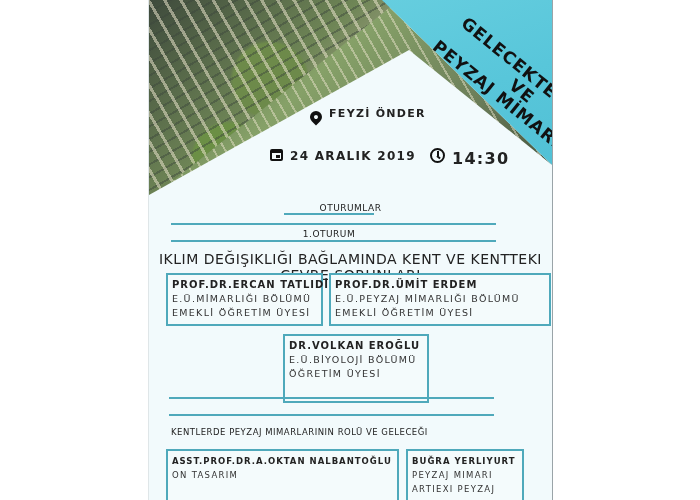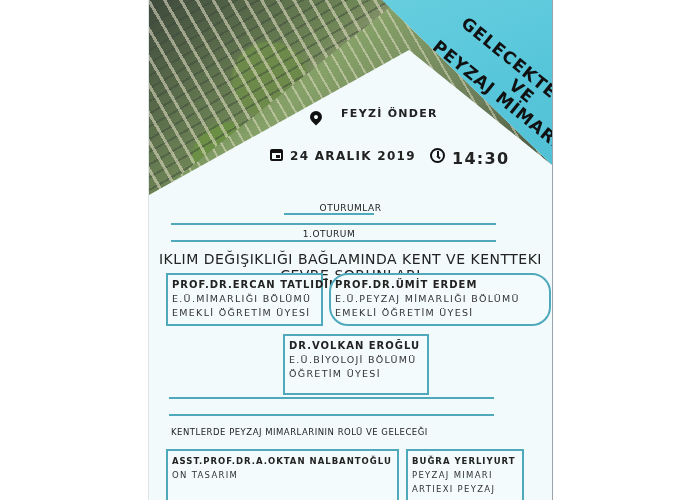--- a/index.html
+++ b/index.html
@@ -89,21 +89,21 @@
   <div class="teal"></div>
   <div class="white-tri"></div>
 
   <div class="title-wrap">
     <div>GELECEKTE KENT</div>
     <div>VE</div>
     <div>PEYZAJ MİMARLIĞI</div>
   </div>
 
   <div class="pin"></div>
-  <div class="info" style="left:180px; top:106px; line-height:15px;margin-left:12px;">
+  <div class="info" style="left:180px; top:106px; line-height:15px;">
     <div>FEYZİ ÖNDER</div>
   </div>
 
   <div class="cal"></div>
   <div class="info" style="left:141px; top:149px; font-size:12px;">24 ARALIK 2019</div>
   <div class="clock"></div>
   <div class="info" style="left:303px; top:149px; font-size:16px;">14:30</div>
 
   <div class="heading" style="left:0; width:403px; top:203px;">OTURUMLAR</div>
   <div class="line" style="left:135px; width:90px; top:213px;"></div>
@@ -111,26 +111,26 @@
   <div class="line" style="left:22px; width:325px; top:223px;"></div>
   <div class="heading" style="left:0; width:360px; top:229px;">1.OTURUM</div>
   <div class="line" style="left:22px; width:325px; top:240px;"></div>
   <div class="heading" style="left:0; width:403px; top:251px; font-size:14px;">IKLIM DEĞIŞIKLIĞI BAĞLAMINDA KENT VE KENTTEKI ÇEVRE SORUNLARI</div>
 
   <div class="box" style="left:17px; top:273px; width:157px; height:53px;">
     <div class="name">PROF.DR.ERCAN TATLIDİL</div>
     <div class="sub">E.Ü.MİMARLIĞI BÖLÜMÜ</div>
     <div class="sub">EMEKLİ ÖĞRETİM ÜYESİ</div>
   </div>
-  <div class="box" style="left:180px; top:273px; width:222px; height:53px;border-radius:19px;">
+  <div class="box" style="left:180px; top:273px; width:222px; height:53px;">
     <div class="name">PROF.DR.ÜMİT ERDEM</div>
     <div class="sub">E.Ü.PEYZAJ MİMARLIĞI BÖLÜMÜ</div>
     <div class="sub">EMEKLİ ÖĞRETİM ÜYESİ</div>
   </div>
-  <div class="box" style="left:134px; top:334px; width:146px; height:61px;">
+  <div class="box" style="left:134px; top:334px; width:146px; height:69px;">
     <div class="name">DR.VOLKAN EROĞLU</div>
     <div class="sub">E.Ü.BİYOLOJİ BÖLÜMÜ</div>
     <div class="sub">ÖĞRETİM ÜYESİ</div>
   </div>
 
   <div class="line" style="left:20px; width:325px; top:397px;"></div>
   <div class="line" style="left:20px; width:325px; top:414px;"></div>
   <div class="heading" style="left:22px; top:427px; font-size:8.5px; text-align:left;">KENTLERDE PEYZAJ MIMARLARININ ROLÜ VE GELECEĞI</div>
 
   <div class="box small" style="left:17px; top:449px; width:233px; height:56px;">

